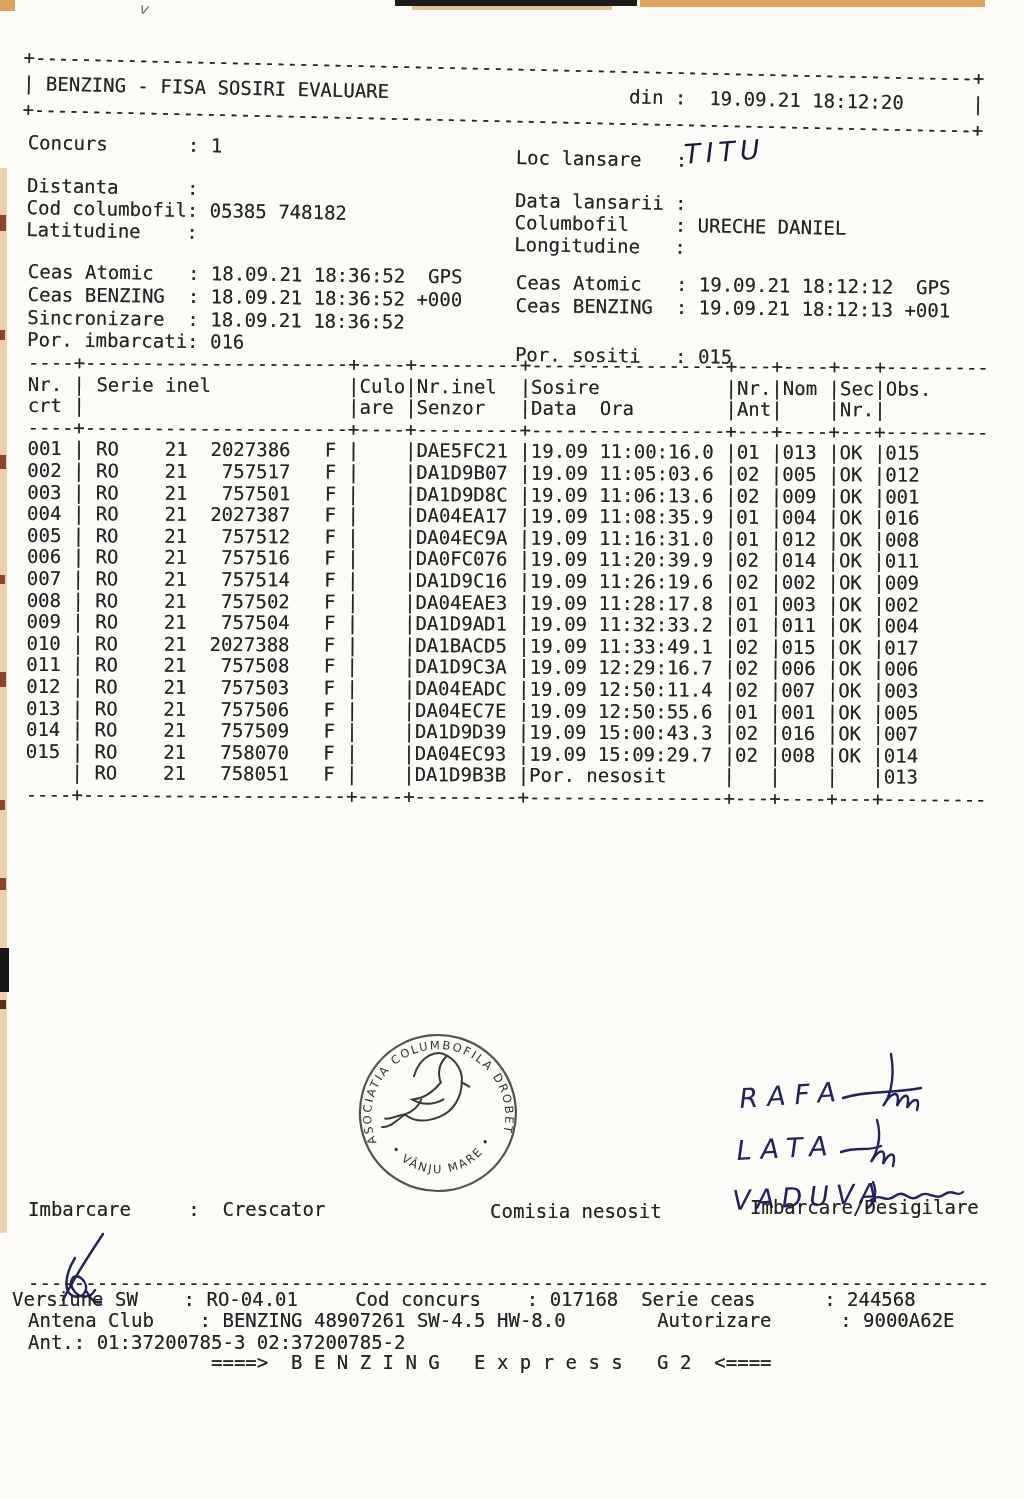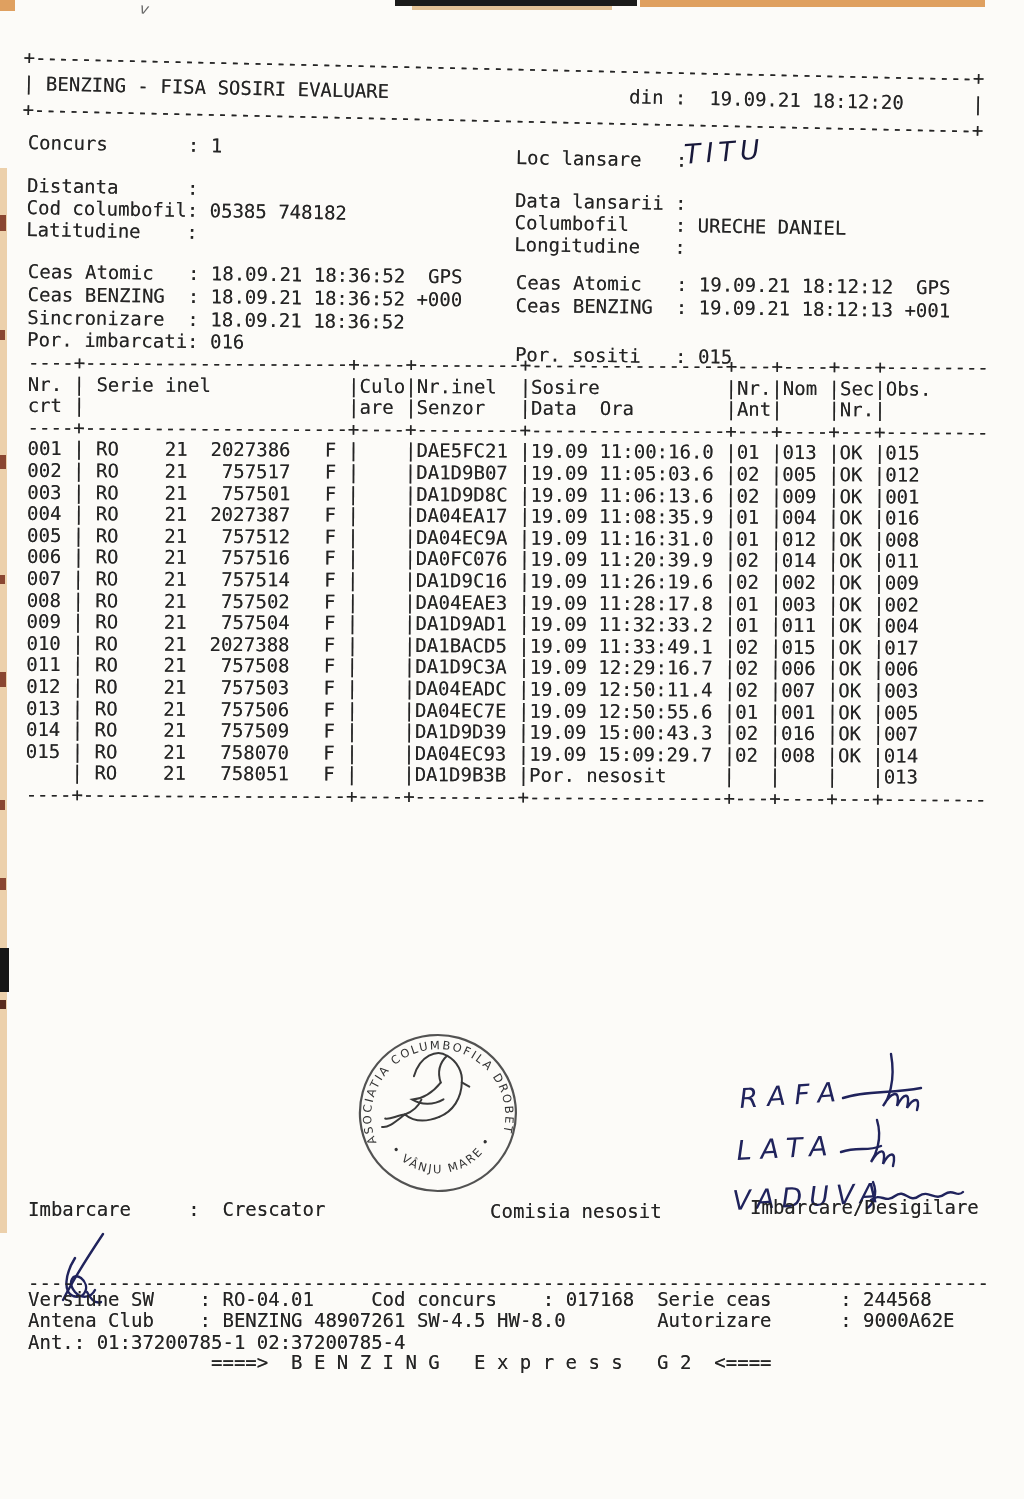--- a/index.html
+++ b/index.html
@@ -151,18 +151,18 @@
   <div class="line" style="left:490px;top:1200px;">Comisia nesosit</div>
   <div class="line" style="left:737px;top:1196px;margin-left:13px;">Imbarcare/Desigilare</div>
 
   <svg style="left:55px;top:1230px;" width="70" height="75" viewBox="0 0 70 75">
     <path class="sig-stroke" d="M 48,4 C 36,22 18,50 8,70"></path>
     <path class="sig-stroke" d="M 20,28 C 10,44 8,62 18,66 C 30,70 36,56 26,48 C 18,42 12,52 20,62 C 26,69 36,68 40,60"></path>
     <path class="sig-stroke" d="M 32,62 C 36,70 40,74 46,72"></path>
   </svg>
 
   <div class="line" id="footer-sep" style="left:28px;top:1272px;">------------------------------------------------------------------------------------</div>
-  <div class="line" id="footer-line1" style="left:28px;top:1288px;text-align:right;">Versiune SW    : RO-04.01     Cod concurs    : 017168  Serie ceas      : 244568</div>
+  <div class="line" id="footer-line1" style="left:12px;top:1288px;text-align:right;">Versiune SW    : RO-04.01     Cod concurs    : 017168  Serie ceas      : 244568</div>
   <div class="line" id="footer-line2" style="left:28px;top:1309px;text-align:right;">Antena Club    : BENZING 48907261 SW-4.5 HW-8.0        Autorizare      : 9000A62E</div>
-  <div class="line" style="left:28px;top:1331px;">Ant.: 01:37200785-1 02:37200785-4</div>
+  <div class="line" style="left:28px;top:1331px;">Ant.: 01:37200785-3 02:37200785-2</div>
   <div class="line" style="left:211px;top:1351px;">====&gt;  B E N Z I N G   E x p r e s s   G 2  &lt;====</div>
 
 </div>
 
 </body></html>

